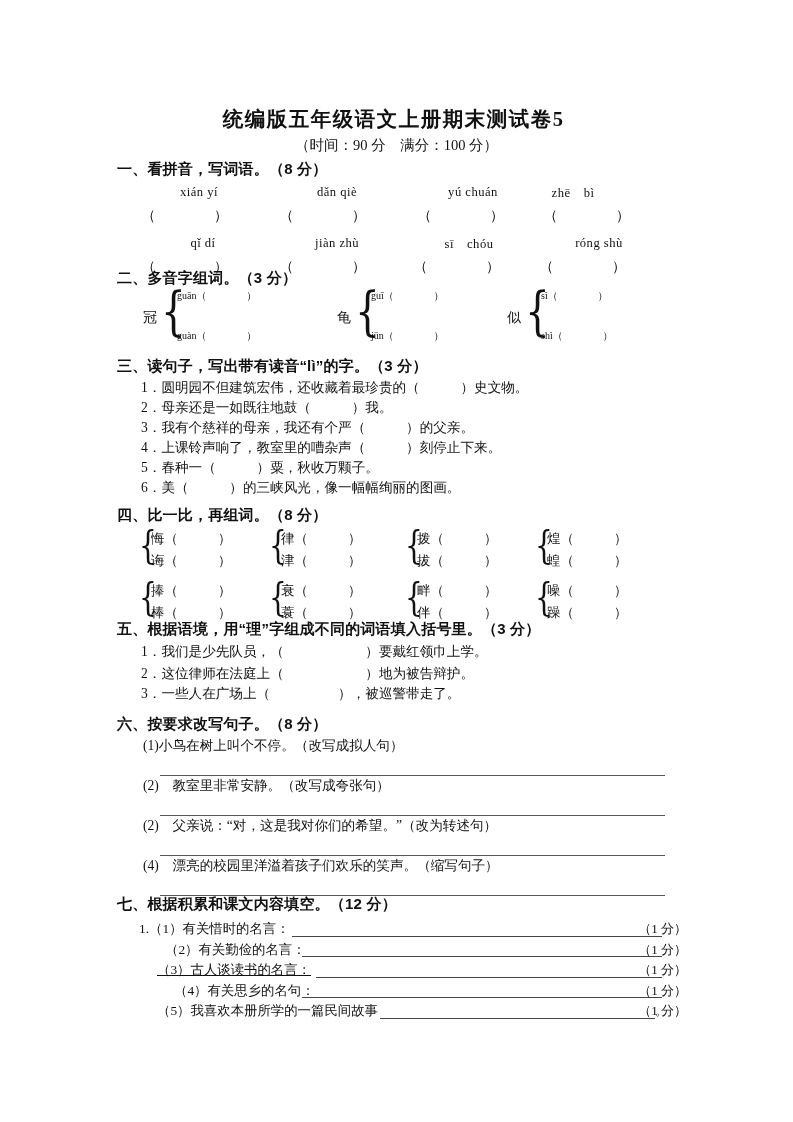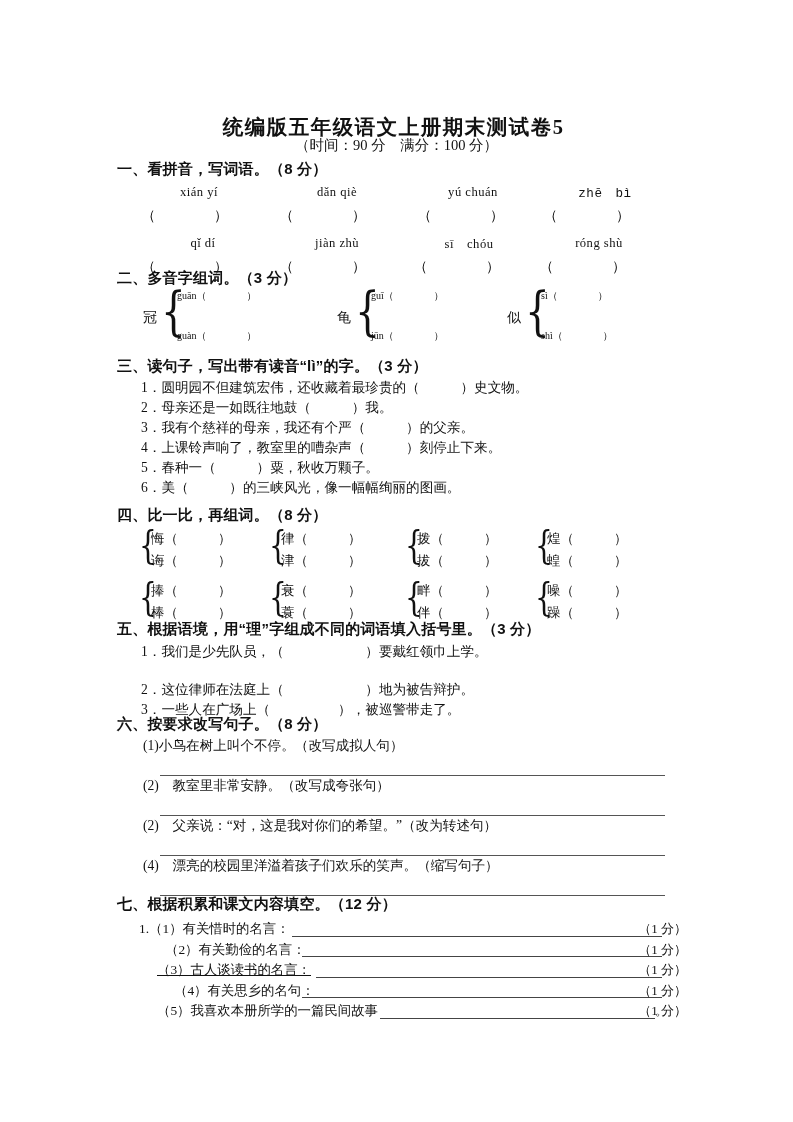--- a/index.html
+++ b/index.html
@@ -12,21 +12,21 @@
     overflow:hidden;
   }
   .page { position:absolute; left:0; top:0; width:793px; height:1122px; }
 
   
   .title {
     text-align:center;
     font-size:20.5px;
     font-weight:bold;
     letter-spacing:1.5px;
-    margin:16px; padding:0;
+    margin:8px; padding:0;
     position:absolute; left:0; right:6px; top:97px;
   }
   .subtitle {
     text-align:center;
     font-size:14.5px;
     position:absolute; left:0; right:0; top:136px;
   }
 
   
   .sec { position:absolute; left:117px; width:570px; }
@@ -96,21 +96,21 @@
   <div class="title">统编版五年级语文上册期末测试卷5</div>
   <div class="subtitle">（时间：90 分　满分：100 分）</div>
 
   <div class="sec" style="top:160px;">
     <div class="sec-h">一、看拼音，写词语。（8 分）</div>
 
     <div class="py-row" style="margin-top:6px;">
       <div class="py-cell py-top" style="left:22px;">xián yí</div>
       <div class="py-cell py-top" style="left:160px;">dǎn qiè</div>
       <div class="py-cell py-top" style="left:296px;">yú chuán</div>
-      <div class="py-cell py-top" style="left:428px;font-family:Liberation Mono, monospace;">zhē　bì</div>
+      <div class="py-cell py-top" style="left:396px;">zhē　bì</div>
     </div>
     <div class="py-row">
       <div class="py-cell py-par" style="left:8px;">（　　　　）</div>
       <div class="py-cell py-par" style="left:146px;">（　　　　）</div>
       <div class="py-cell py-par" style="left:284px;">（　　　　）</div>
       <div class="py-cell py-par" style="left:410px;">（　　　　）</div>
     </div>
 
     <div class="py-row" style="margin-top:7px;">
       <div class="py-cell py-top" style="left:26px;">qǐ dí</div>
@@ -203,21 +203,21 @@
     <div class="brace-grp4" style="left:418px; top:76px;">
       <span class="sbrace">{</span>
       <span class="r1">噪（　　　）</span>
       <span class="r2">躁（　　　）</span>
     </div>
   </div>
 
   <div class="sec" style="top:620px;">
     <div class="sec-h">五、根据语境，用“理”字组成不同的词语填入括号里。（3 分）</div>
     <div class="line indent" style="margin-top:4px;">1．我们是少先队员，（　　　　　　）要戴红领巾上学。</div>
-    <div class="line indent" style="margin-top:20px;">2．这位律师在法庭上（　　　　　　）地为被告辩护。</div>
+    <div class="line indent" style="margin-top:4px;">2．这位律师在法庭上（　　　　　　）地为被告辩护。</div>
     <div class="line indent" style="margin-top:2px;">3．一些人在广场上（　　　　　），被巡警带走了。</div>
   </div>
 
   <div class="sec" style="top:715px; height:165px;">
     <div class="sec-h">六、按要求改写句子。（8 分）</div>
 
     <div class="line" style="position:absolute; left:26px; top:22px;">(1)小鸟在树上叫个不停。（改写成拟人句）</div>
     <div class="rule" style="left:43px; top:60px; width:505px;"></div>
 
     <div class="line" style="position:absolute; left:26px; top:62px;">(2)　教室里非常安静。（改写成夸张句）</div>

